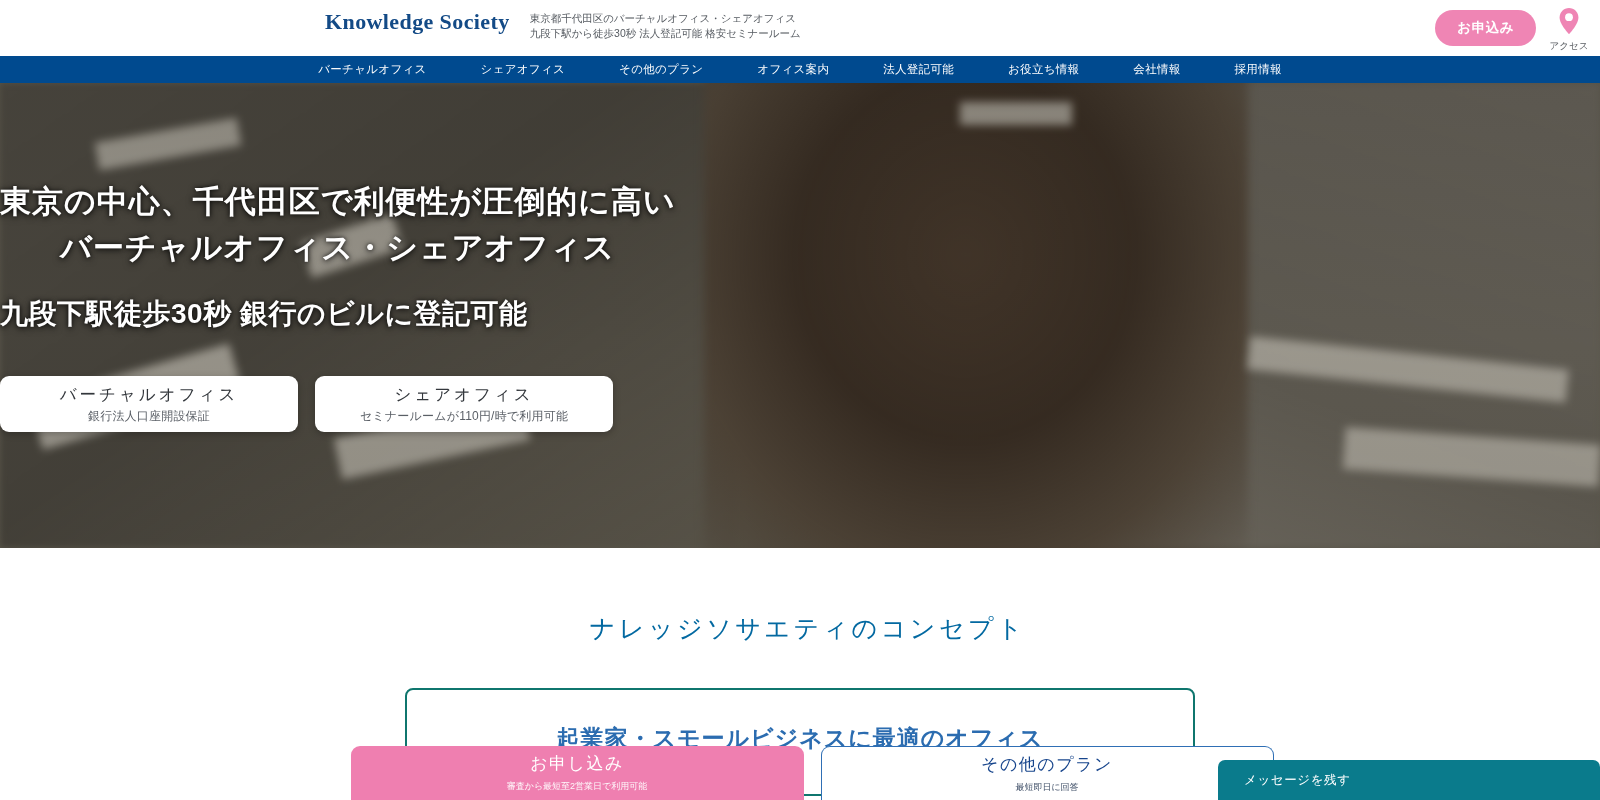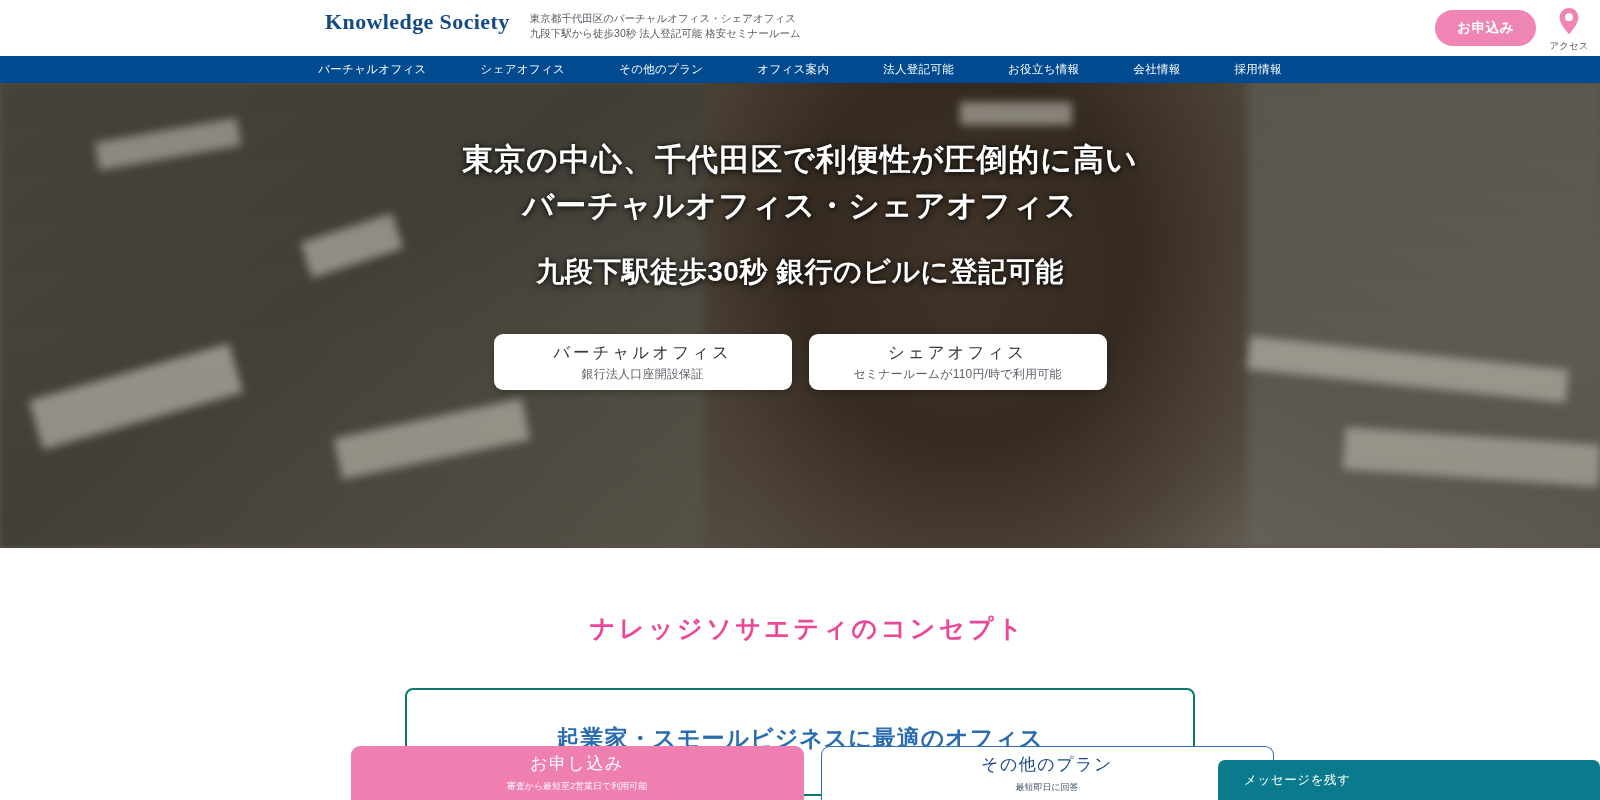--- a/index.html
+++ b/index.html
@@ -86,21 +86,21 @@
   .p5 { left:84%; top:76%; width:16%; height:9%;  transform:rotate(4deg); }
   .p6 { left:60%; top:4%;  width:7%;  height:5%;  opacity:.45; }
   .p7 { left:6%;  top:10%; width:9%;  height:6%;  transform:rotate(-10deg); opacity:.35; }
   .hero-photo .veil {
     position:absolute; inset:0;
     background:linear-gradient(180deg, rgba(40,36,30,.34) 0%, rgba(40,36,30,.26) 55%, rgba(40,36,30,.30) 100%);
   }
 
   .hero-content {
     position:absolute; inset:0; display:flex; flex-direction:column;
-    align-items:center; padding-top:54px;
+    align-items:flex-start; padding-top:96px;
   }
   .hero-h1 {
     text-align:center; color:#ffffff; font-size:31px; font-weight:700;
     line-height:46px; letter-spacing:1px;
     text-shadow:0 0 4px rgba(0,0,0,.75), 0 2px 7px rgba(0,0,0,.6);
   }
   .hero-h2 {
     margin-top:24px; text-align:center; color:#ffffff;
     font-size:28px; font-weight:700; letter-spacing:.5px;
     text-shadow:0 0 4px rgba(0,0,0,.75), 0 2px 7px rgba(0,0,0,.6);
@@ -115,21 +115,21 @@
   .hero-card-title {
     font-size:16.5px; color:#33373c; letter-spacing:3px; line-height:21px;
   }
   .hero-card-sub {
     font-size:12px; color:#5a5f66; margin-top:3px; letter-spacing:.2px;
   }
 
   
   .concept { background:#ffffff; padding-top:64px; text-align:center; }
   .concept-title {
-    font-size:25px; color:#ec4899; letter-spacing:3.5px; font-weight:700;padding-left:16px;
+    font-size:25px; color:#0369a1; letter-spacing:3.5px; font-weight:400;padding-left:16px;
   }
   .concept-box {
     margin:43px auto 0; width:790px; border:2px solid #0f766e;
     border-radius:8px; padding:33px 20px 40px; background:#ffffff;
   }
   .concept-box-title {
     font-size:23px; font-weight:700; color:#2b6cb0; letter-spacing:1px;
   }
 
   

